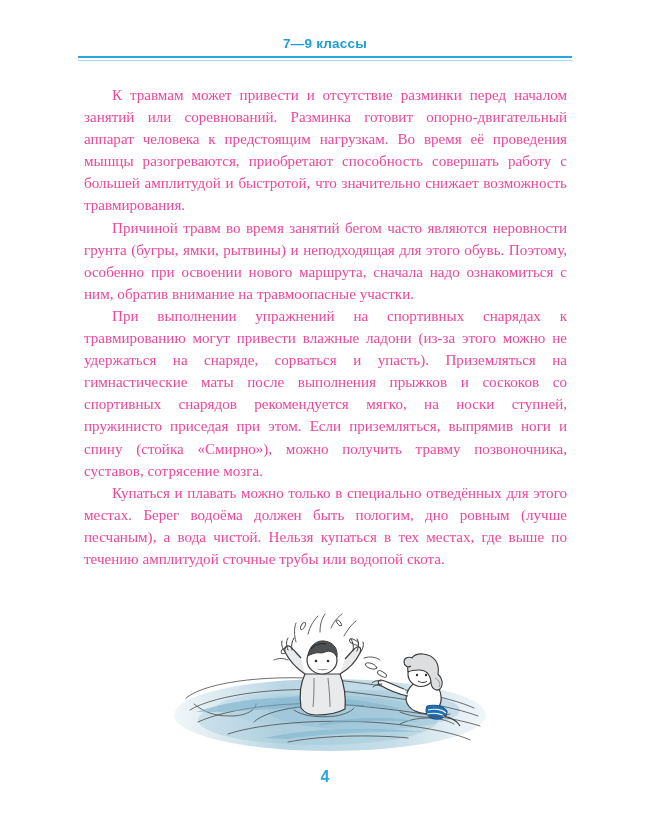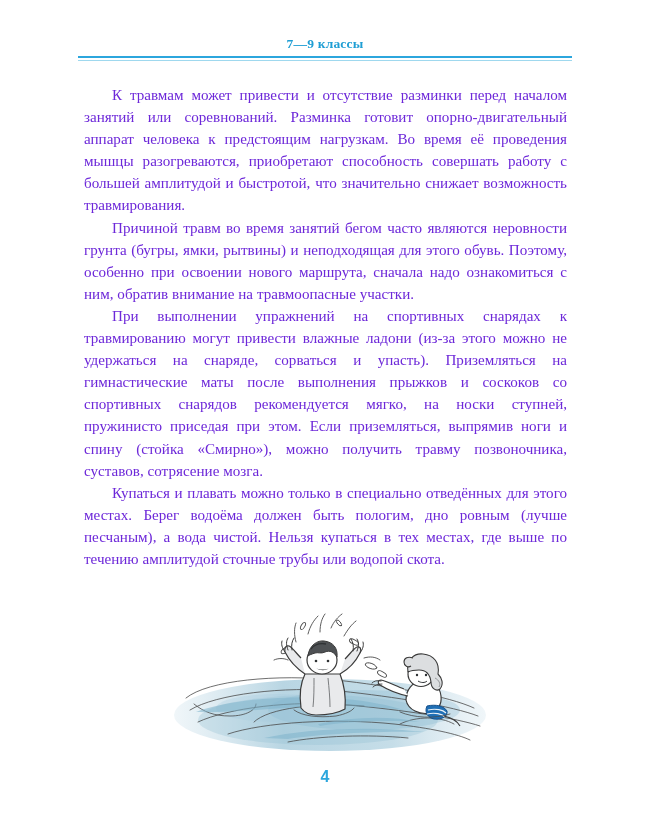--- a/index.html
+++ b/index.html
@@ -24,21 +24,21 @@
 
   
   .running-head {
     position: absolute;
     top: 34px;
     left: 78px;
     width: 494px;
     text-align: center;
   }
   .running-head-text {
-    font-family: Liberation Serif, serif;
+    font-family: Liberation Sans, sans-serif;
     font-size: 13.5px;
     font-weight: bold;
     color: #1f9ed4;
     letter-spacing: 0.2px;
     line-height: 1;
     display: inline-block;
   }
 
   .rule-group {
     position: absolute;
@@ -70,21 +70,21 @@
     top: 84px;
     left: 84px;
     width: 483px;
   }
   p.para {
     margin: 0;
     font-size: 15.1px;
     line-height: 22.1px;
     text-align: justify;
     text-indent: 28px;
-    color: #6d28d9;
+    color: #ec4899;
     hyphens: manual;
     -webkit-hyphens: manual;
     word-spacing: 0.1px;
   }
   p.para + p.para {
     margin-top: 0px;
   }
 
   
   .illustration {

